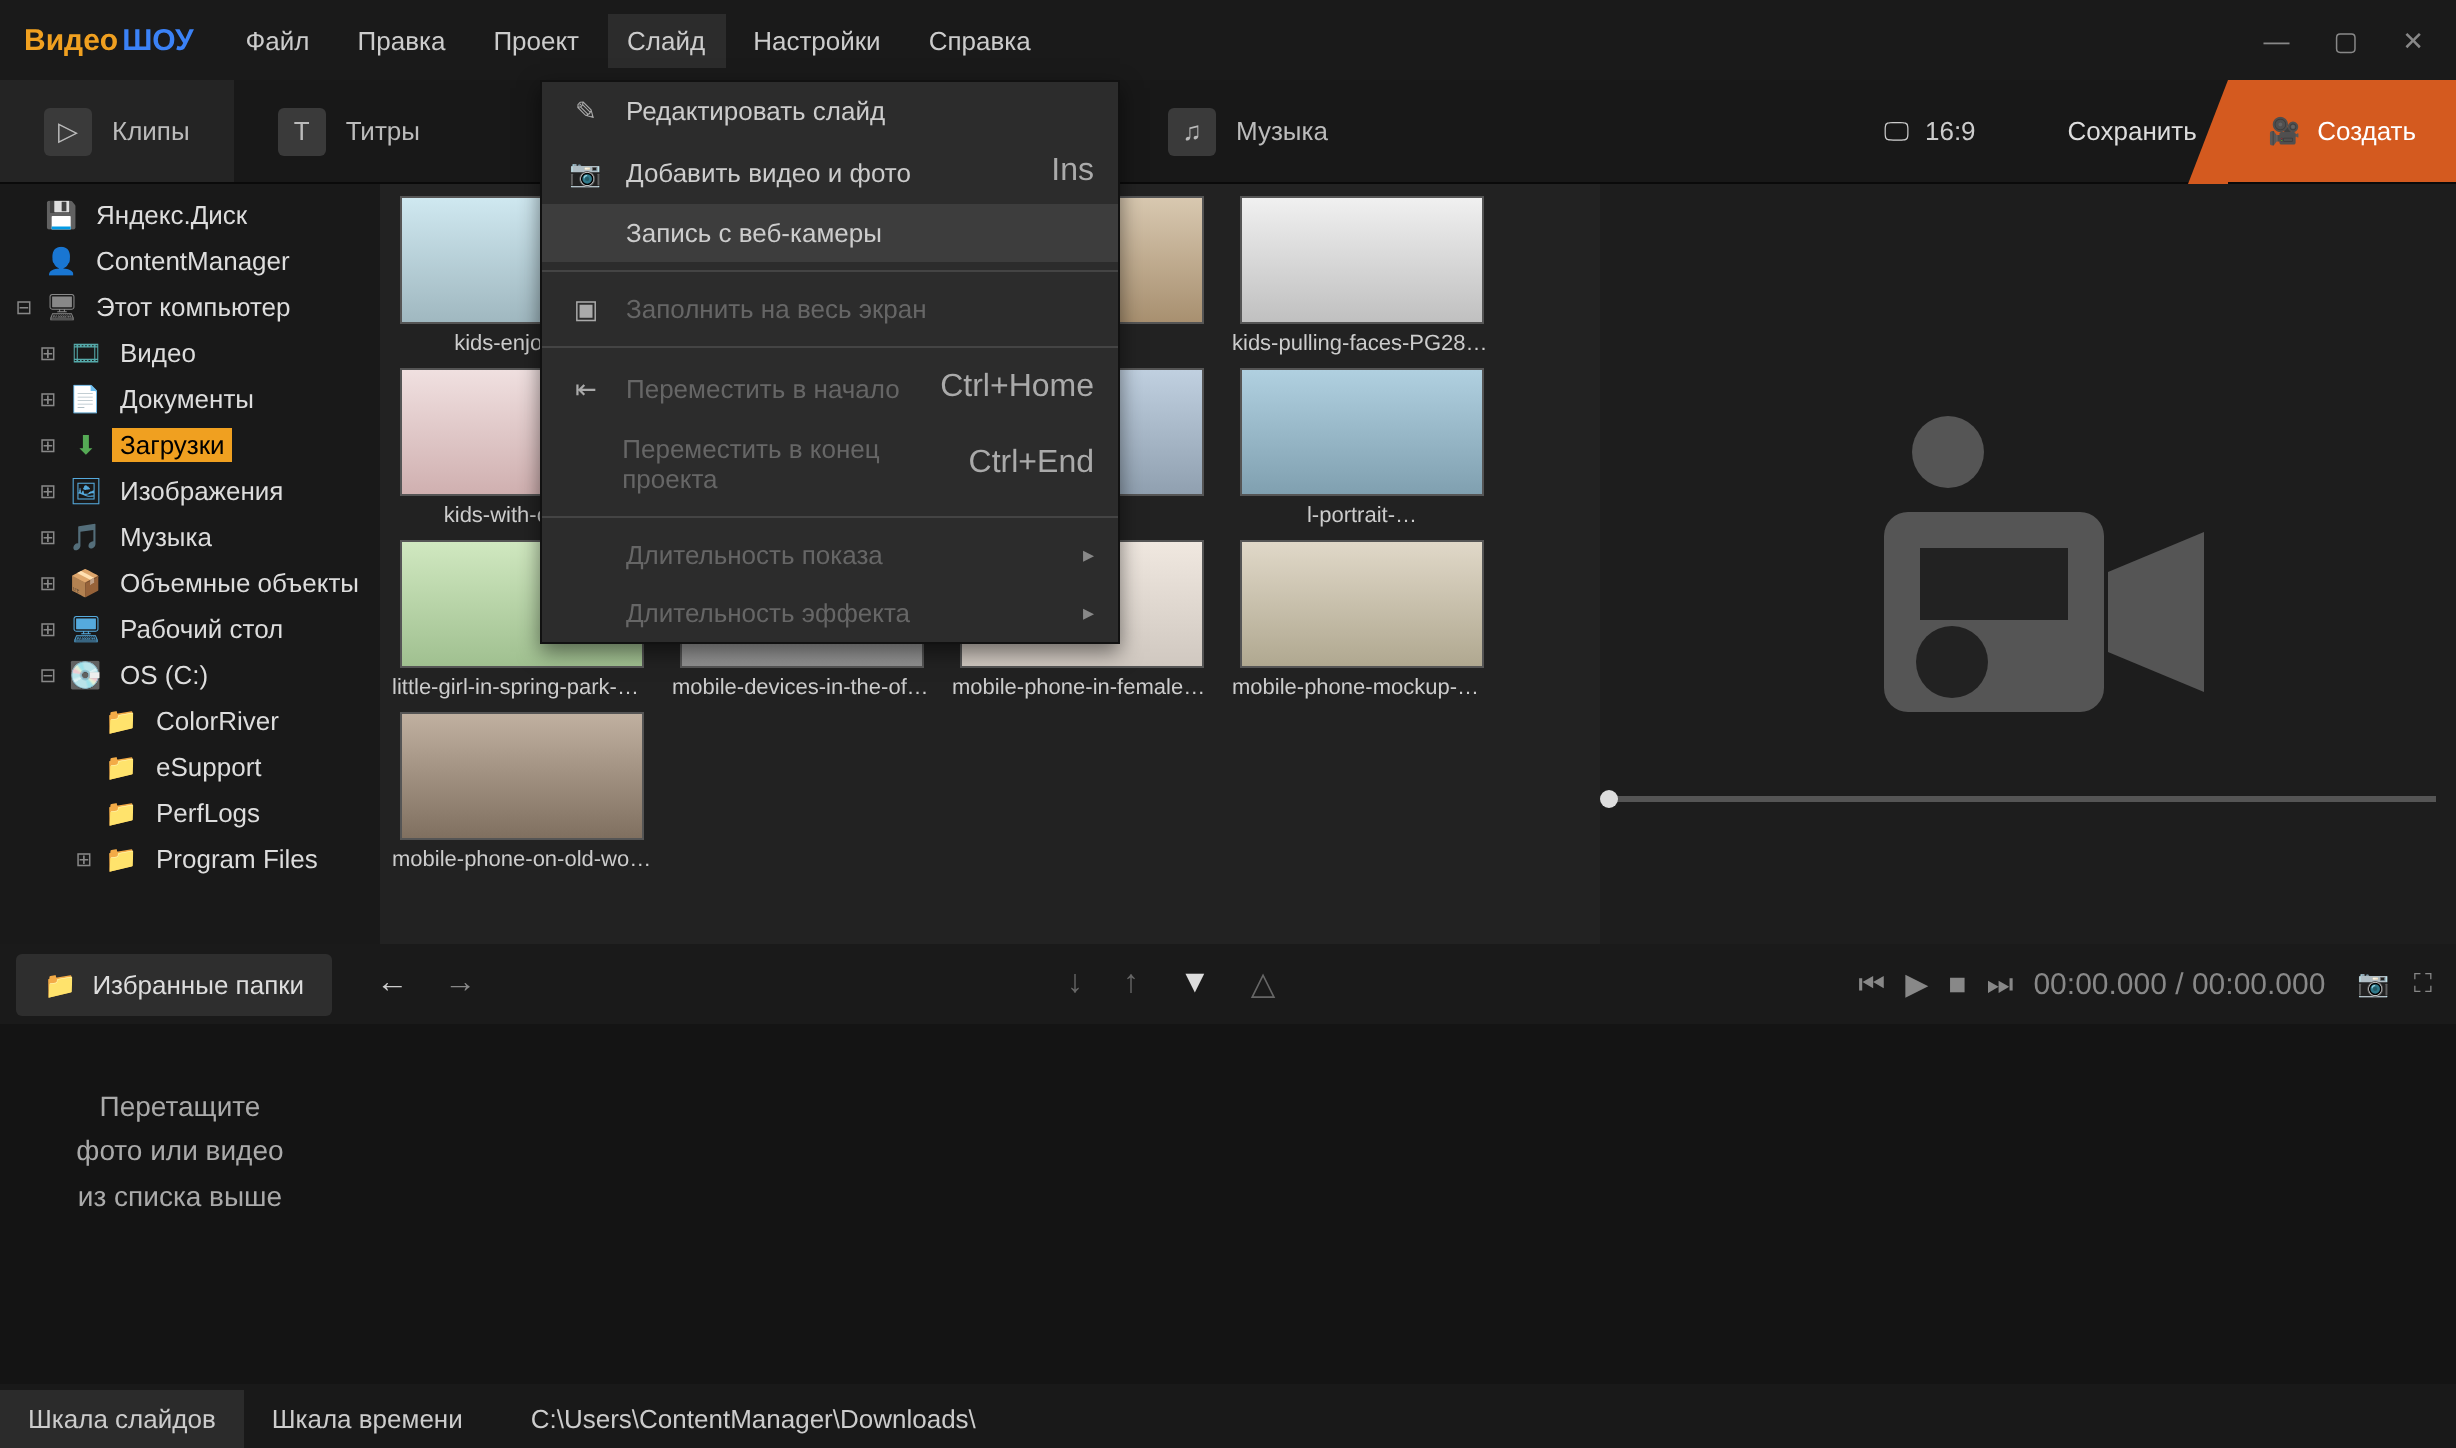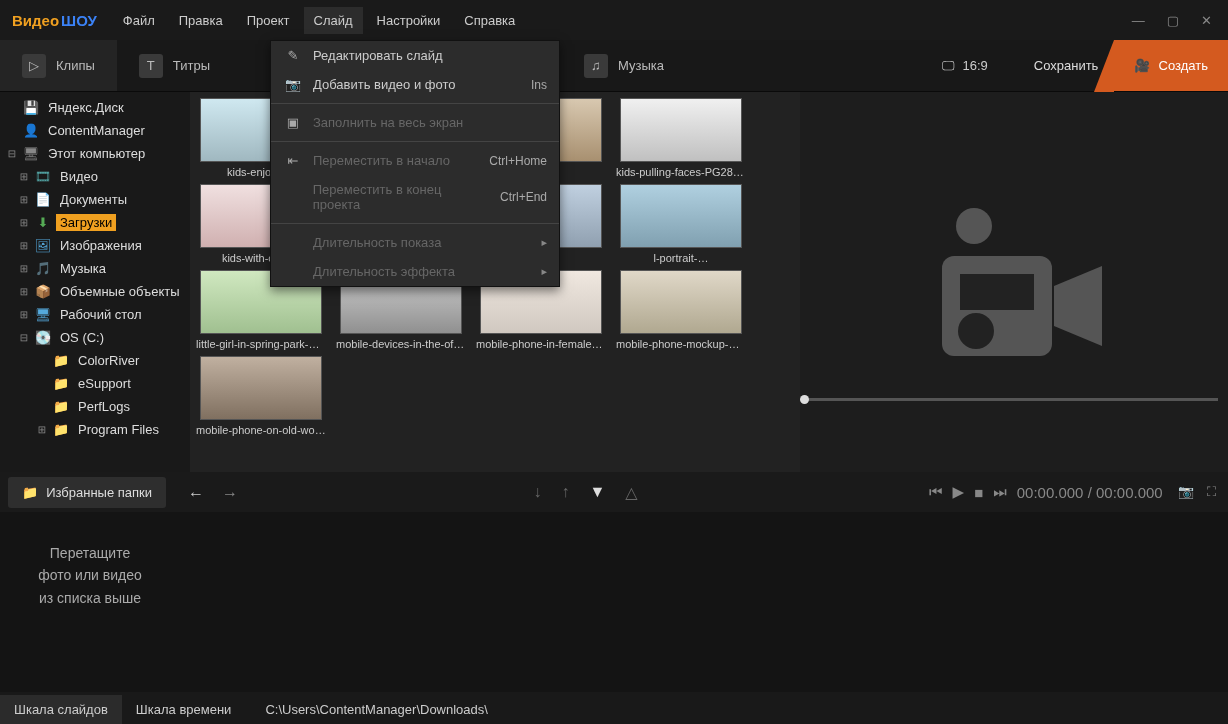--- a/index.html
+++ b/index.html
@@ -42,21 +42,21 @@
 
 .preview { width:428px; background:#1d1d1d; display:flex; align-items:center; justify-content:center; }
 .cam-placeholder svg { width:200px; height:170px; fill:#555; }
 
 .dropdown { position:absolute; left:270px; top:40px; width:290px; background:#2c2c2c; border:1px solid #111; box-shadow:0 4px 10px rgba(0,0,0,.5); z-index:50; }
 .dd-row { display:flex; align-items:center; padding:7px 12px; gap:10px; color:#ccc; cursor:pointer; font-size:13px; }
 .dd-row:hover, .dd-row.hov { background:#3d3d3d; }
 .dd-row.dis { color:#666; }
 .dd-sep { height:1px; background:#444; margin:4px 0; }
 .dd-ico { width:20px; text-align:center; color:#aaa; }
-.dd-sc { margin-left:auto; color:#aaa; font-size:12px; }
+.dd-sc { margin-left:auto; color:#aaa; font-size:16px; }
 .dd-arr { margin-left:auto; color:#888; font-size:11px; }
 
 .fav-bar { height:40px; background:#1a1a1a; display:flex; align-items:center; }
 .fav-btn { display:flex; align-items:center; gap:8px; background:#2e2e2e; padding:8px 14px; margin-left:8px; border-radius:3px; cursor:pointer; }
 .nav-arrows { display:flex; gap:10px; margin-left:18px; }
 .nav-arrows span { color:#888; cursor:pointer; font-size:16px; padding:4px; }
 .dl-bar { flex:1; display:flex; justify-content:center; gap:20px; align-items:center; }
 .dl-bar span { color:#666; cursor:pointer; font-size:16px; }
 .play-ctrls { display:flex; align-items:center; gap:10px; margin-right:16px; }
 .play-ctrls span { color:#888; cursor:pointer; font-size:15px; }
@@ -313,20 +313,24 @@
 <div class="dropdown" id="dropdown">
     <div class="dd-row">
       <span class="dd-ico">✎</span>
       <span>Редактировать слайд</span>
     </div>
     <div class="dd-row">
       <span class="dd-ico">📷</span>
       <span>Добавить видео и фото</span>
       <span class="dd-sc">Ins</span>
     </div>
+    <div class="dd-row hov">
+      <span class="dd-ico"></span>
+      <span>Запись с веб-камеры</span>
+    </div>
     <div class="dd-sep"></div>
     <div class="dd-row dis">
       <span class="dd-ico">▣</span>
       <span>Заполнить на весь экран</span>
     </div>
     <div class="dd-sep"></div>
     <div class="dd-row dis">
       <span class="dd-ico">⇤</span>
       <span>Переместить в начало</span>
       <span class="dd-sc">Ctrl+Home</span>

